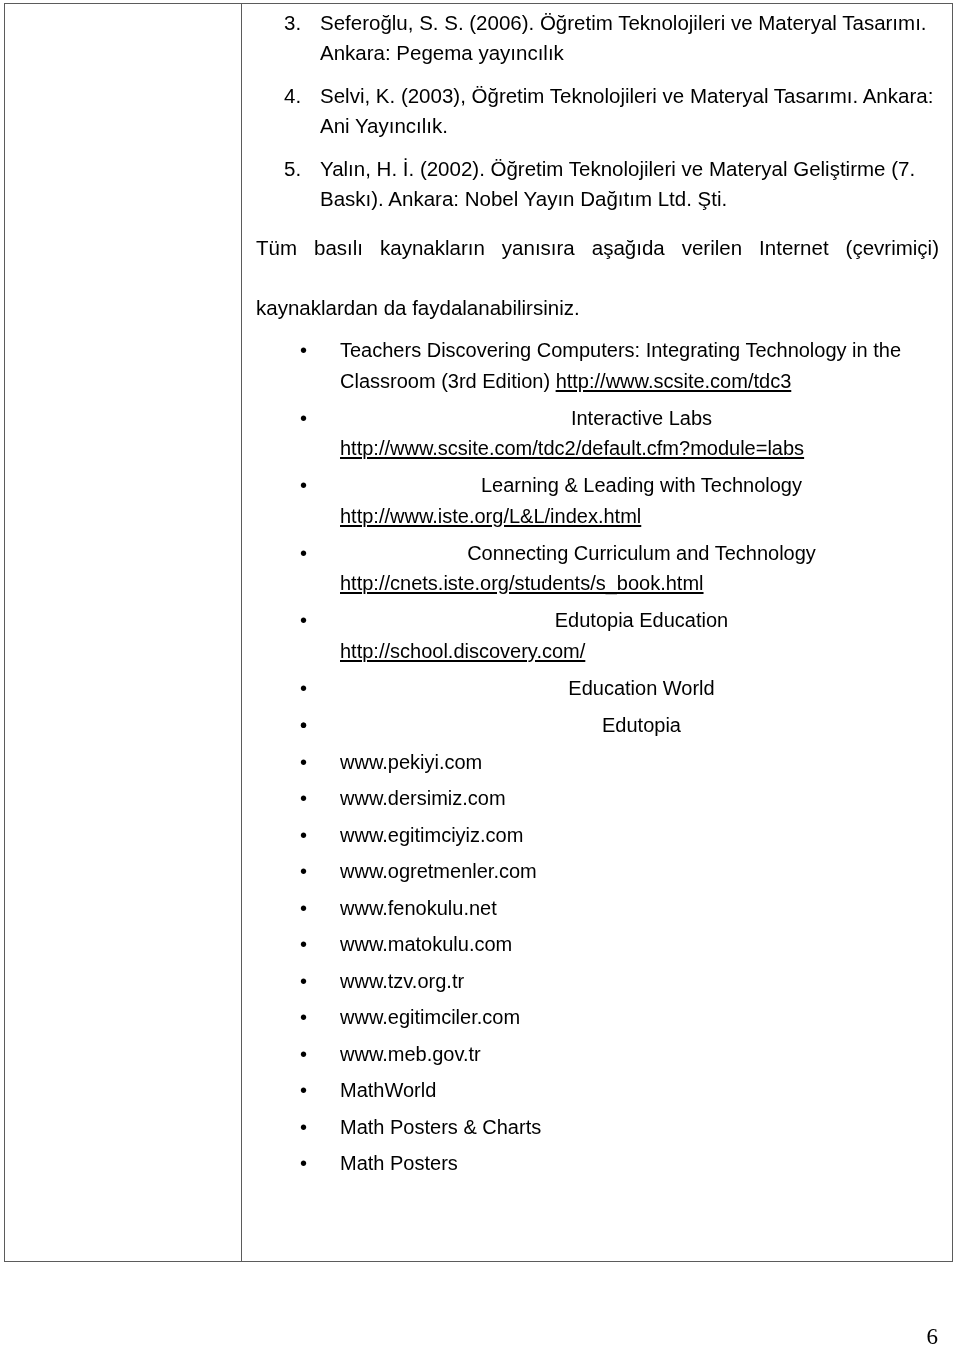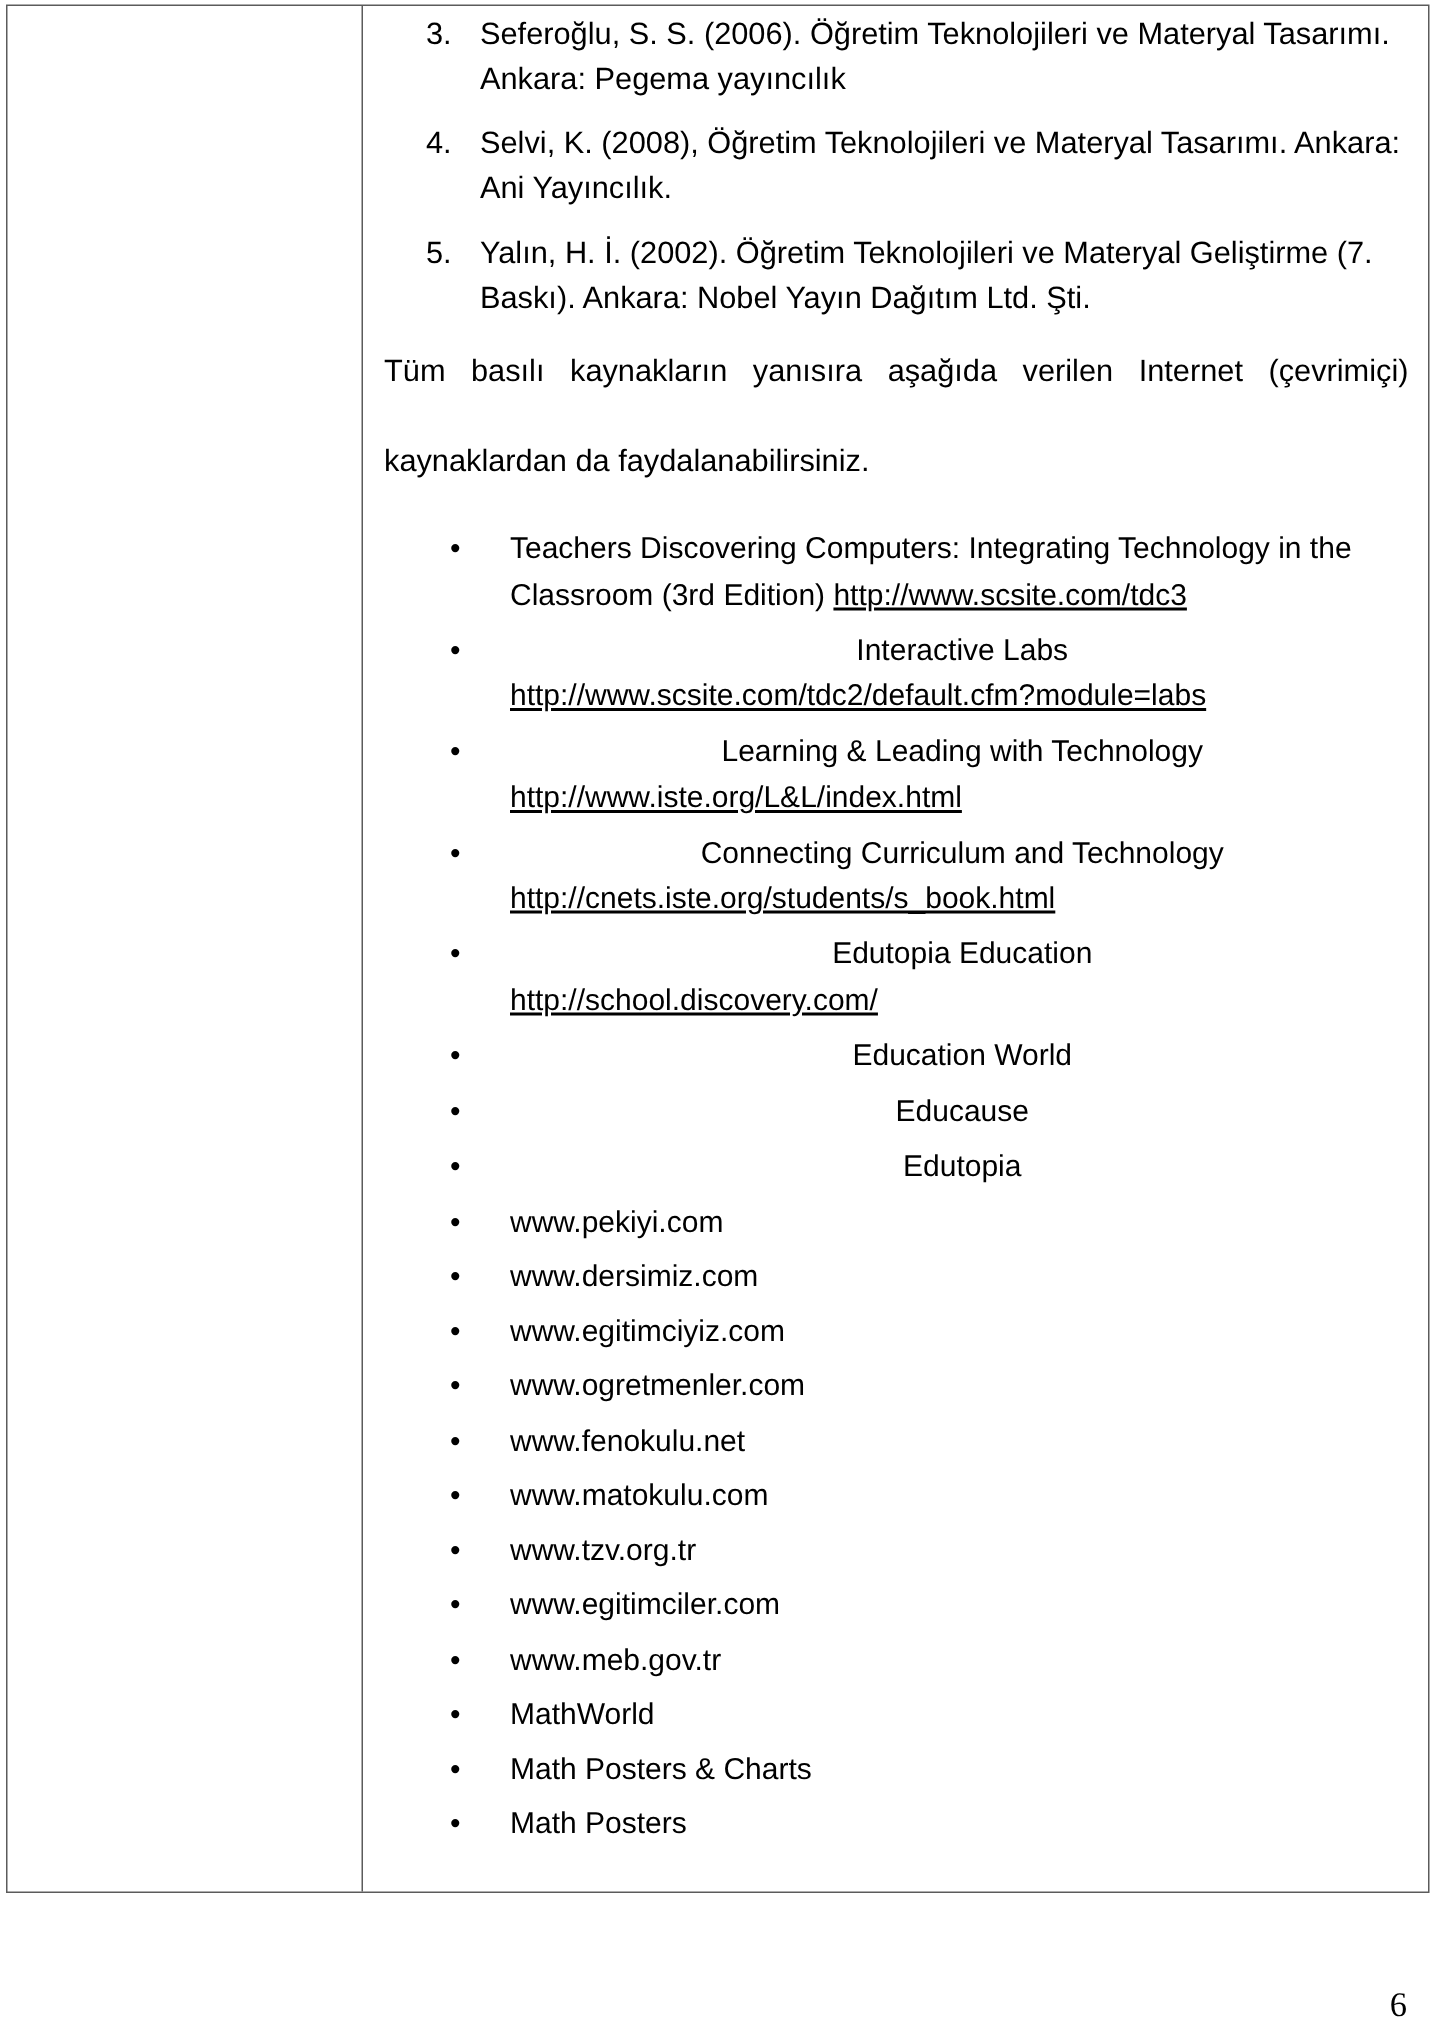--- a/index.html
+++ b/index.html
@@ -71,21 +71,21 @@
     width: 28px;
     text-align: left;
   }
 
   
   .intro-para {
     font-size: 20.5px;
     line-height: 30px;
     text-align: justify;
     text-justify: inter-word;
-    margin: 20px 2px 28px 0;
+    margin: 20px 2px 12px 0;
     padding-right: 2px;
   }
   .intro-para .just-line {
     display: block;
     text-align: justify;
   }
   .intro-para .just-line::after {
     content: "";
     display: inline-block;
     width: 100%;
@@ -157,21 +157,21 @@
 
     <div class="col-right">
 
       <ol class="num-list">
         <li class="num-item">
           <span class="num">3.</span>
           <span class="num-text">Seferoğlu, S. S. (2006). Öğretim Teknolojileri ve Materyal Tasarımı. Ankara: Pegema yayıncılık</span>
         </li>
         <li class="num-item">
           <span class="num">4.</span>
-          <span class="num-text">Selvi, K. (2008), Öğretim Teknolojileri ve Materyal Tasarımı. Ankara: Ani Yayıncılık.</span>
+          <span class="num-text">Selvi, K. (2003), Öğretim Teknolojileri ve Materyal Tasarımı. Ankara: Ani Yayıncılık.</span>
         </li>
         <li class="num-item">
           <span class="num">5.</span>
           <span class="num-text">Yalın, H. İ. (2002). Öğretim Teknolojileri ve Materyal Geliştirme (7. Baskı). Ankara: Nobel Yayın Dağıtım Ltd. Şti.</span>
         </li>
       </ol>
 
       <div class="intro-para">
         <span class="just-line">Tüm basılı kaynakların yanısıra aşağıda verilen Internet (çevrimiçi)</span>
         <span class="last-line">kaynaklardan da faydalanabilirsiniz.</span>
@@ -209,21 +209,20 @@
           <span class="b-url">http://school.discovery.com/</span>
         </li>
 
         <li class="bullet-item">
           <span class="bullet-dot">•</span>
           <span class="b-title">Education World</span>
         </li>
 
         <li class="bullet-item">
           <span class="bullet-dot">•</span>
-          <span class="b-title">Educause</span>
         </li>
 
         <li class="bullet-item">
           <span class="bullet-dot">•</span>
           <span class="b-title">Edutopia</span>
         </li>
 
         <li class="bullet-item compact">
           <span class="bullet-dot">•</span>
           <span class="b-single">www.pekiyi.com</span>

